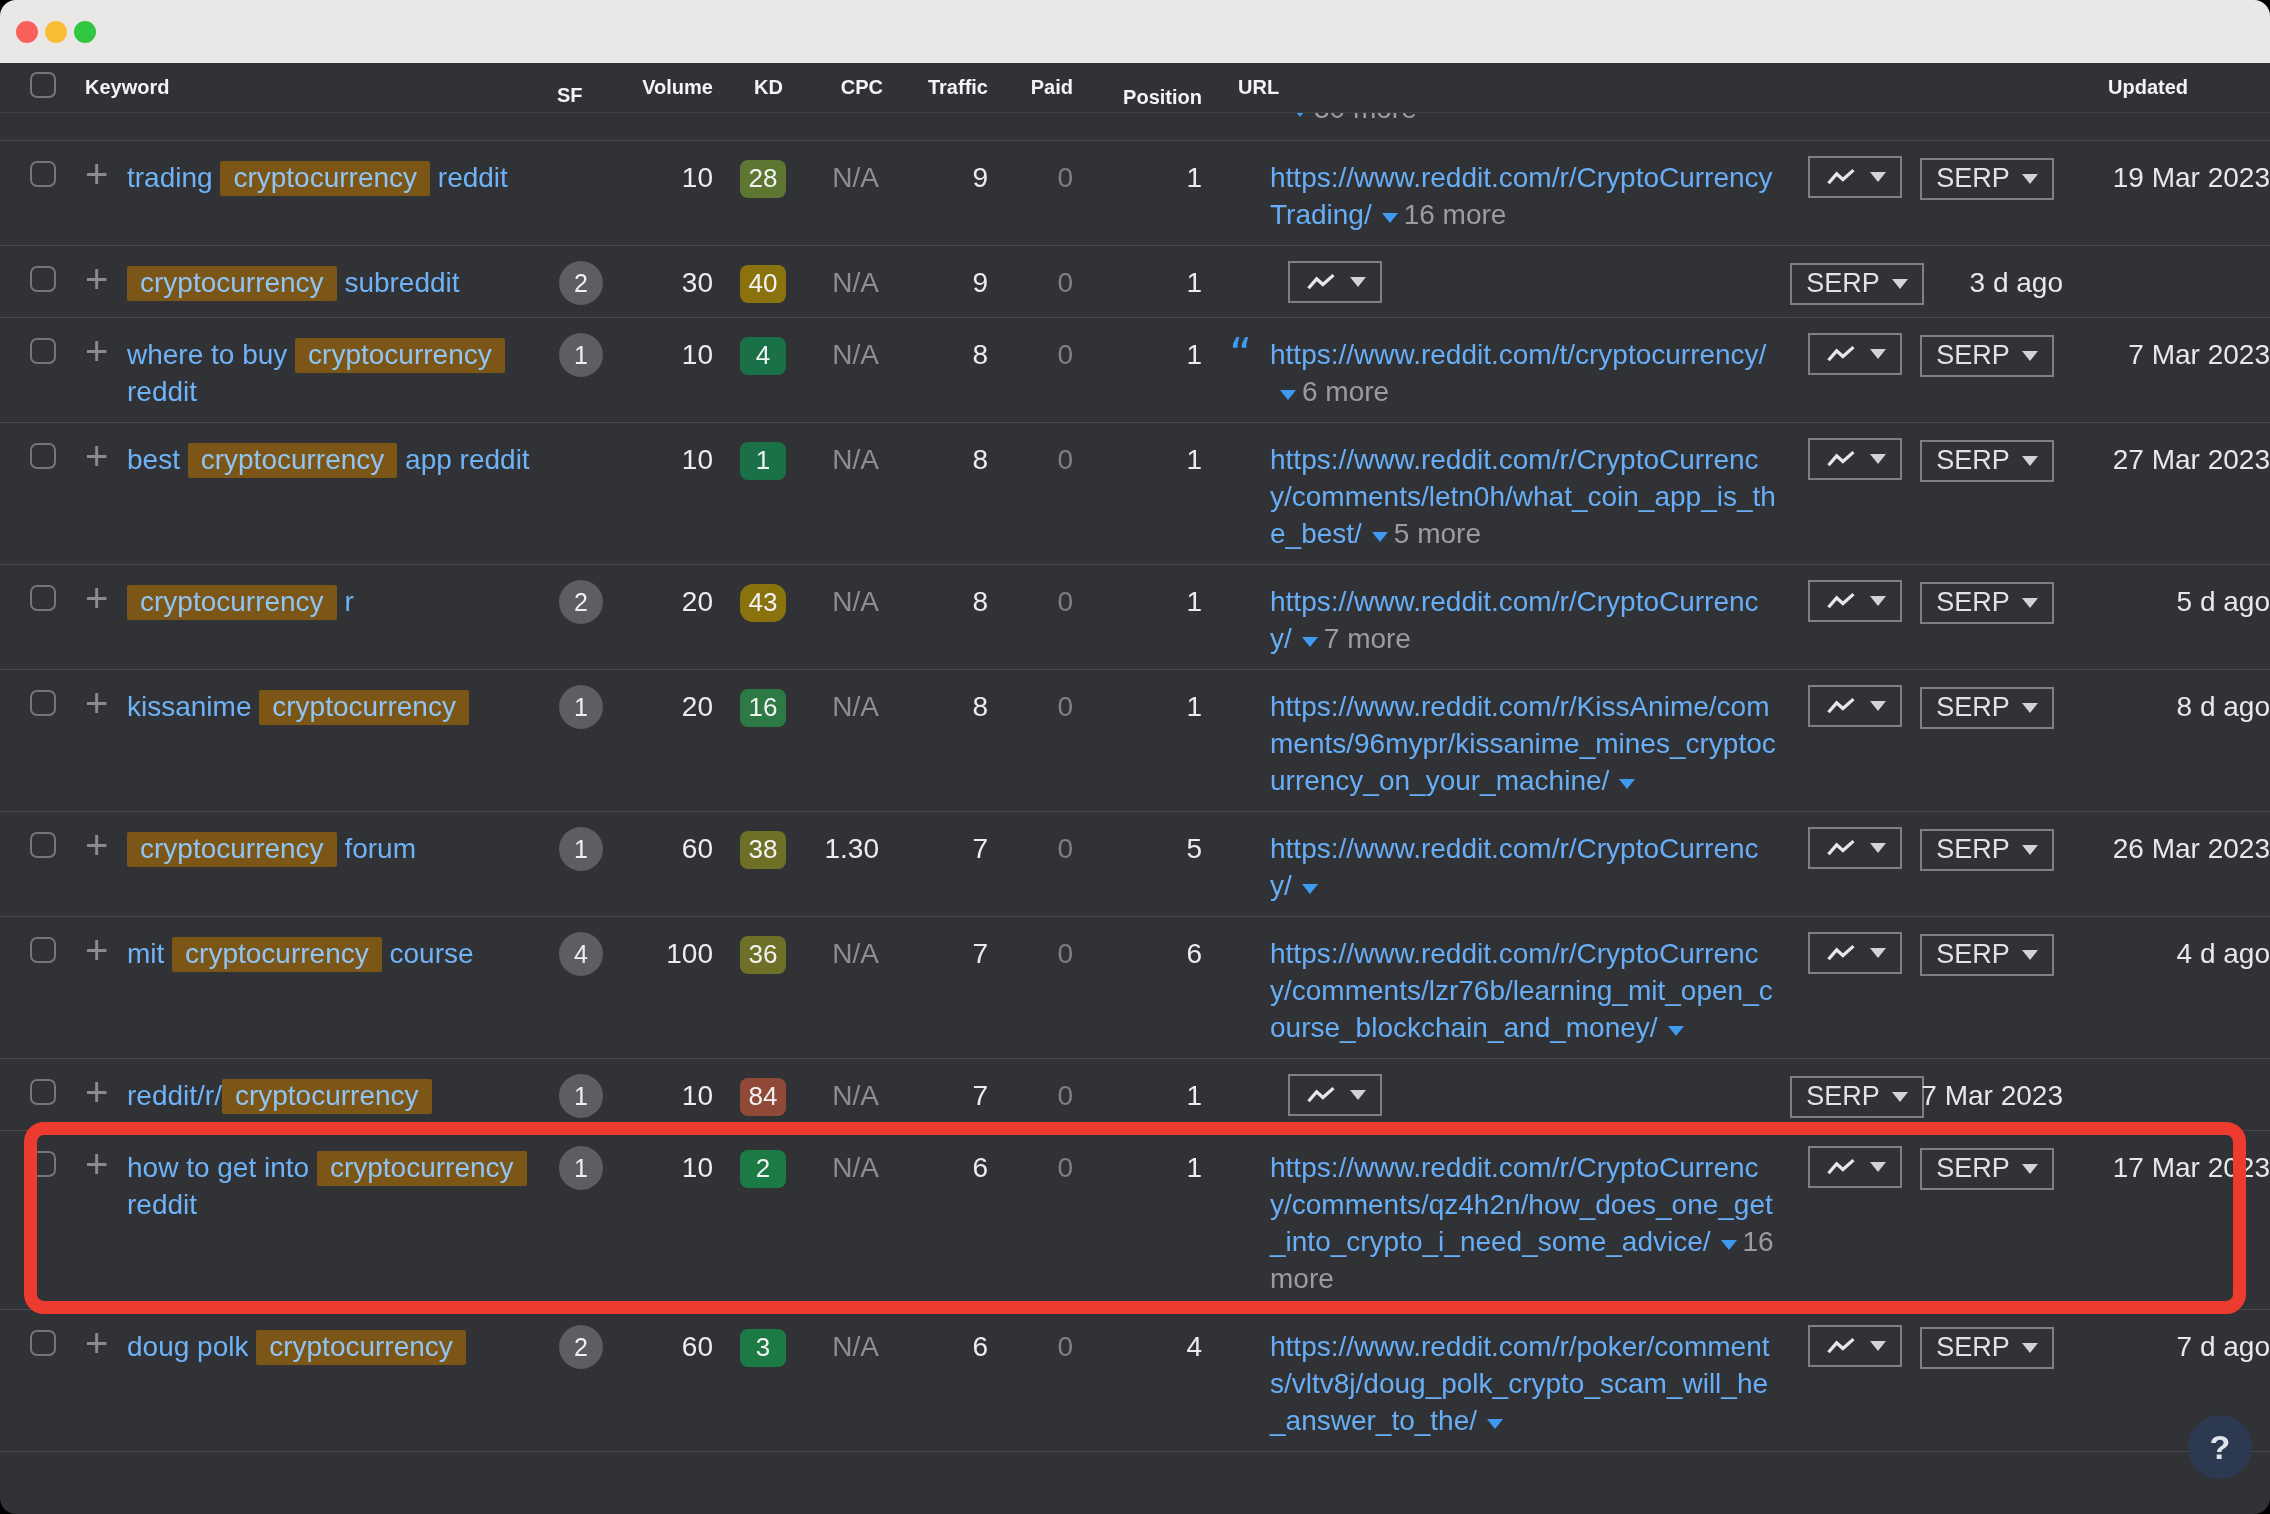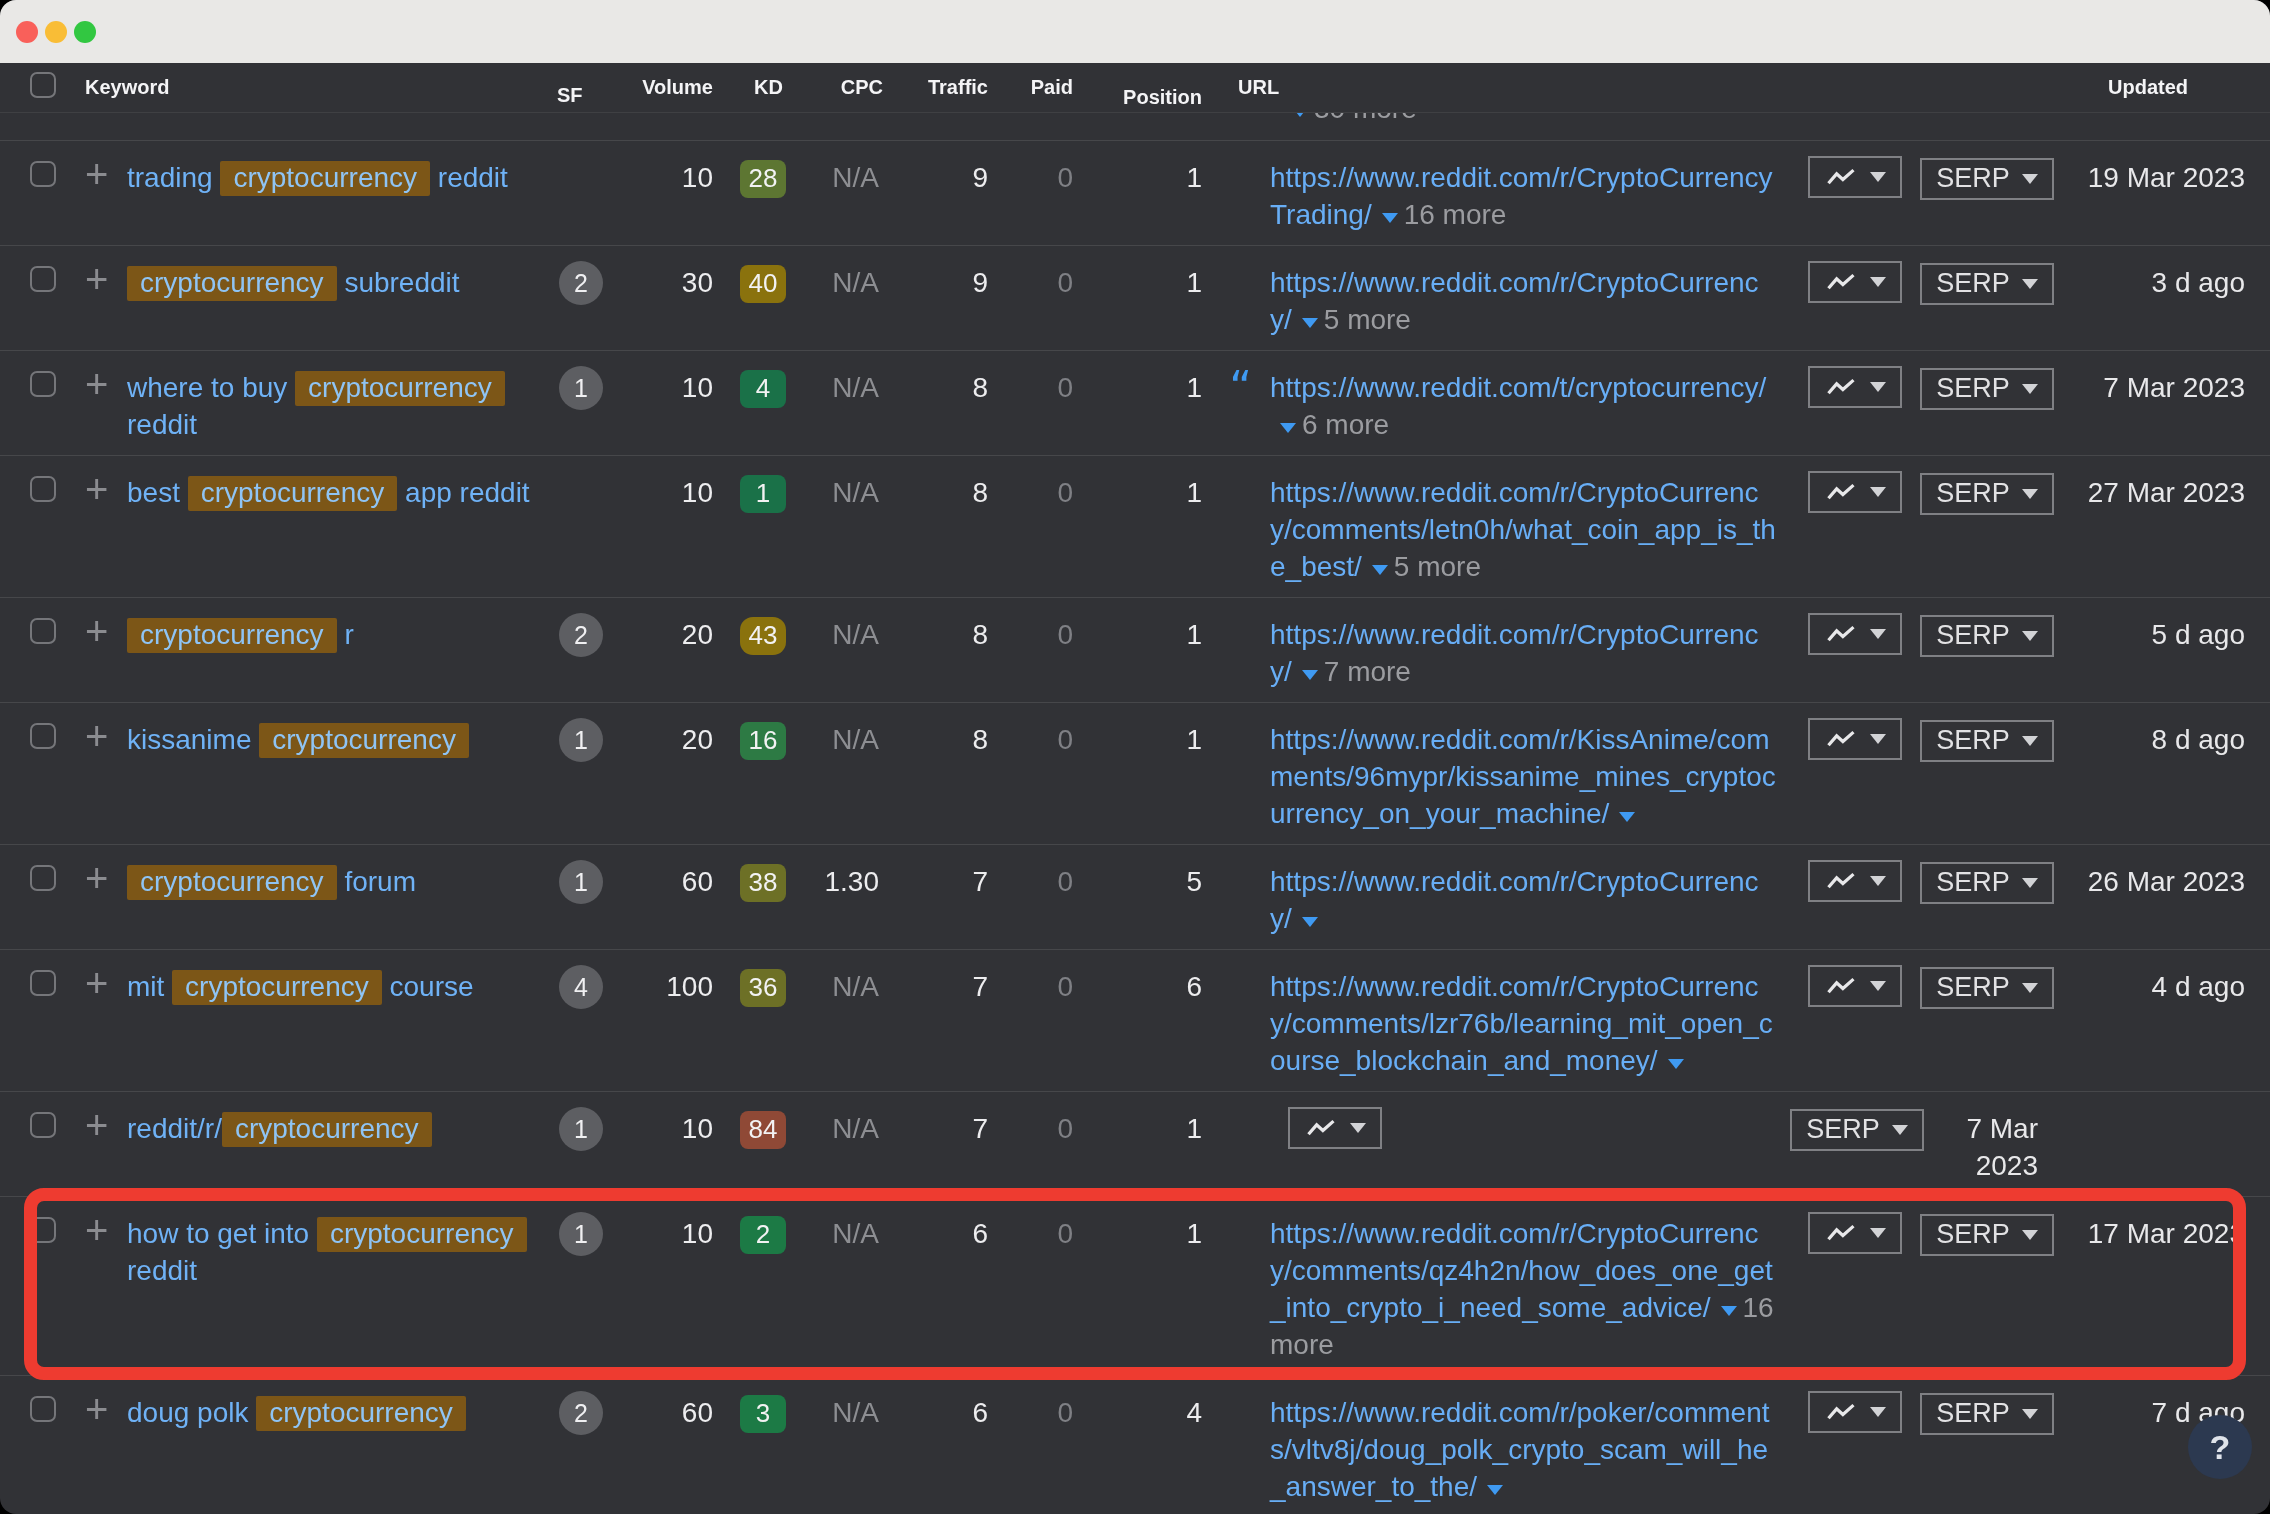--- a/index.html
+++ b/index.html
@@ -40,21 +40,21 @@
   .c-quote{text-align:right;padding-right:6px;}
   .quote-glyph{color:#3f9af2;font-size:44px;line-height:26px;font-family:"DejaVu Sans",sans-serif;position:relative;top:6px;}
   .c-url{padding-left:12px;word-break:break-all;}
   .url-link{color:#68aef6;cursor:pointer;}
   .caret-blue{display:inline-block;width:0;height:0;border-left:8px solid transparent;border-right:8px solid transparent;border-top:10px solid #3f9af2;margin:0 6px 1px 10px;cursor:pointer;}
   .more{color:#9b9ca0;cursor:pointer;}
   .btn{display:inline-flex;align-items:center;justify-content:center;background:transparent;border:2px solid #7f8084;border-radius:0;height:42px;box-sizing:border-box;color:#e2e2e4;font-size:27px;font-family:inherit;cursor:pointer;margin-top:-4px;}
   .btn .caret-gray{display:inline-block;width:0;height:0;border-left:8px solid transparent;border-right:8px solid transparent;border-top:10px solid #d2d3d6;margin-left:12px;}
   .btn-trend{width:94px;margin-left:30px;}
   .btn-serp{width:134px;margin-left:12px;padding:0 4px;}
-  .c-upd{text-align:right;padding-right:25px;color:#e8e8ea;}
+  .c-upd{text-align:right;color:#e8e8ea;}
   .row.hl-row::after{content:"";position:absolute;left:24px;right:24px;top:-9px;bottom:-5px;border:13px solid #ee3b30;border-radius:20px;pointer-events:none;z-index:4;}
   
   .help-btn{position:absolute;left:2188px;top:1415px;width:64px;height:64px;border-radius:50%;background:#2c3950;color:#dfe3ea;font-size:34px;font-weight:700;display:flex;align-items:center;justify-content:center;cursor:pointer;z-index:6;}
 </style>
 </head>
 <body>
 
 <div class="window">
   <div class="titlebar">
     <span class="tl" id="tl-close" style="background: rgb(249, 96, 90);"></span>
@@ -113,21 +113,20 @@
         <div class="cell"><span class="plus-icon">+</span></div>
         <div class="cell kw"><span class="hl">cryptocurrency</span><span class=""> subreddit</span></div>
         <div class="cell c-sf"><span class="sf-badge">2</span></div>
         <div class="cell c-vol">30</div>
         <div class="cell c-kd"><span class="kd-badge" style="background: rgb(138, 114, 13);">40</span></div>
         <div class="cell c-cpc">N/A</div>
         <div class="cell c-traffic">9</div>
         <div class="cell c-paid">0</div>
         <div class="cell c-pos">1</div>
         <div class="cell c-quote"></div>
-        <div class="cell c-url"><span class="url-link">https://www.reddit.com/r/CryptoCurrency/</span><span class="caret-blue"></span><span class="more">5 more</span></div>
         <div class="cell"><button class="btn btn-trend">
             <svg width="34" height="20" viewBox="0 0 24 16">
               <polyline points="2,13 8.5,5.5 13.5,10 22,2.5" fill="none" stroke="#e8e8ea" stroke-width="2.6"></polyline>
             </svg>
             <span class="caret-gray"></span>
           </button></div>
         <div class="cell"><button class="btn btn-serp">
             <span>SERP</span>
             <span class="caret-gray"></span>
           </button></div>

